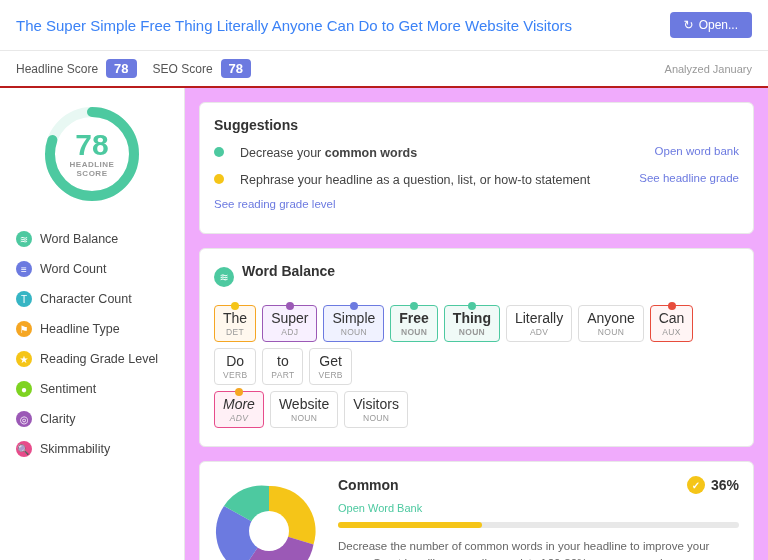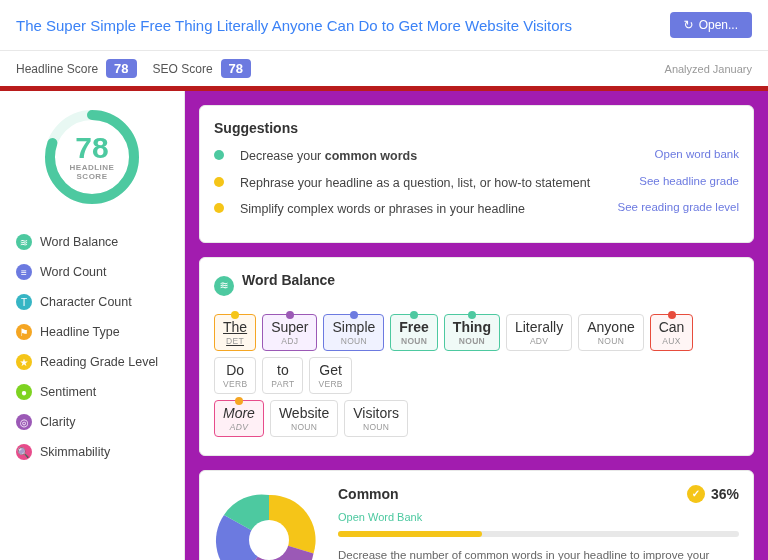--- a/index.html
+++ b/index.html
@@ -41,21 +41,21 @@
       gap: 5px;
       white-space: nowrap;
     }
 
     
     .score-tabs {
       background: white;
       display: flex;
       align-items: center;
       padding: 8px 16px;
-      border-bottom: 5px solid #b91c1c;
+      border-bottom: 2px solid #b91c1c;
       gap: 16px;
     }
     .score-tab {
       display: flex;
       align-items: center;
       gap: 8px;
       font-size: 13px;
       font-weight: 500;
       color: #333;
     }
@@ -157,21 +157,21 @@
     .icon-yellow { background: #f5c518; color: white; }
     .icon-lightgreen { background: #7ed321; color: white; }
     .icon-purple { background: #9b59b6; color: white; }
     .icon-pink { background: #e74c8b; color: white; }
 
     
     .main-content {
       flex: 1;
       overflow-y: auto;
       padding: 14px;
-      background: #a21caf;
+      background: #f0abfc;
     }
 
     
     .suggestions-card {
       background: white;
       border-radius: 6px;
       padding: 14px;
       margin-bottom: 14px;
       border: 1px solid #e8e8e8;
     }
@@ -282,21 +282,21 @@
       left: 50%;
       transform: translateX(-50%);
     }
     .token-dot-yellow { background: #f5c518; }
     .token-dot-purple { background: #9b59b6; }
     .token-dot-blue { background: #6c7ae0; }
     .token-dot-green { background: #4dc9a0; }
     .token-dot-red { background: #e74c3c; }
     .token-dot-orange { background: #f5a623; }
 
-    .word-token.highlighted-orange { border-color: #f5a623; background: #fff8ee; text-decoration: underline; }
+    .word-token.highlighted-orange { border-color: #f5a623; background: #fff8ee; }
     .word-token.highlighted-purple { border-color: #9b59b6; background: #f8f0ff; }
     .word-token.highlighted-blue { border-color: #6c7ae0; background: #f0f2ff; }
     .word-token.highlighted-green { border-color: #4dc9a0; background: #f0faf7; font-weight: bold; }
     .word-token.highlighted-red { border-color: #e74c3c; background: #fff5f5; }
     .word-token.highlighted-pink { border-color: #e74c8b; background: #fff0f6; font-style: italic; }
 
     
     .common-card {
       background: white;
       border-radius: 6px;
@@ -457,24 +457,20 @@
 
       <div class="suggestion-item">
         <div class="suggestion-left">
           <span class="dot dot-yellow"></span>
           <span class="suggestion-text">Rephrase your headline as a question, list, or how-to statement</span>
         </div>
         <a class="suggestion-link">See headline grade</a>
       </div>
 
       <div class="suggestion-item">
-        <div class="suggestion-left">
-          <span class="dot dot-yellow"></span>
-          <span class="suggestion-text">Simplify complex words or phrases in your headline</span>
-        </div>
         <a class="suggestion-link">See reading grade level</a>
       </div>
     </div>
 
     <div class="word-balance-card">
       <div class="card-title-row">
         <span class="wb-icon">≋</span>
         <span class="card-title">Word Balance</span>
       </div>
 

